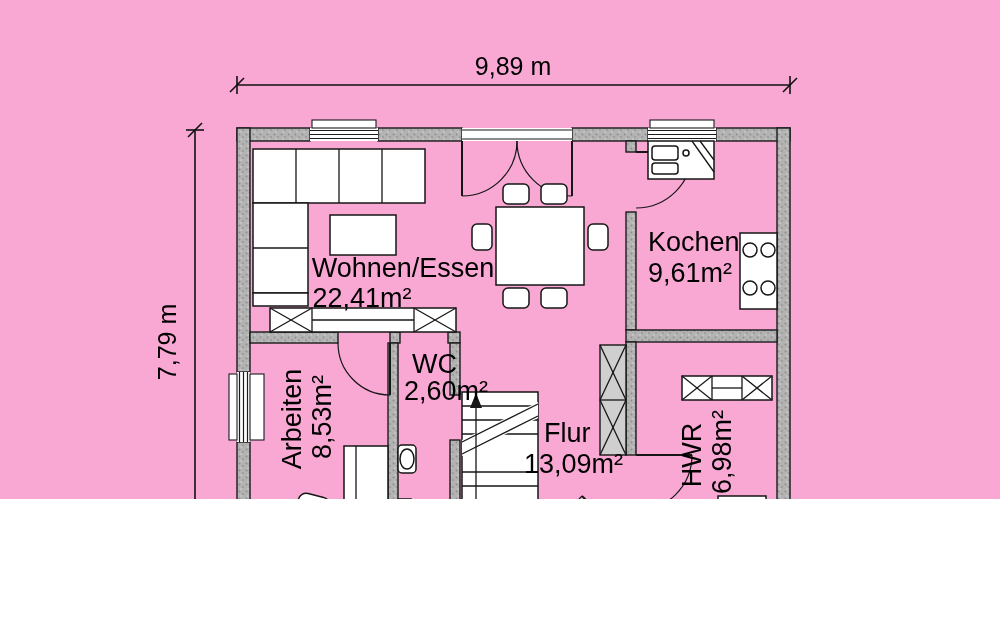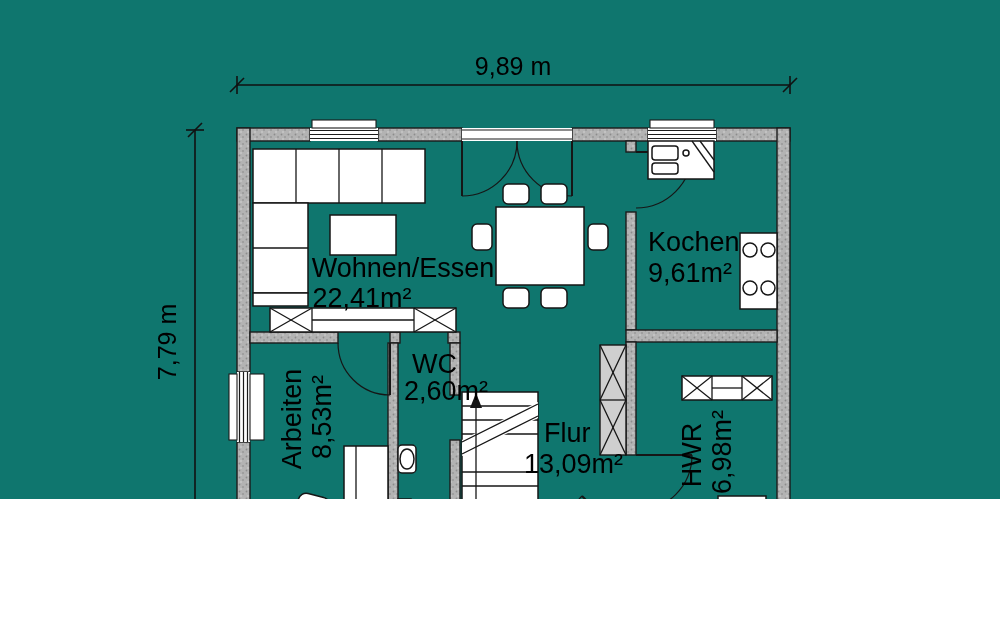--- a/index.html
+++ b/index.html
@@ -1,16 +1,16 @@
 <!DOCTYPE html>
 <html><head>
 <meta charset="utf-8">
 <style>
   html,body{margin:0;padding:0;background:#fff;}
-  #stage{position:relative;width:1000px;height:499px;background:#0f766e;overflow:hidden;}
+  #stage{position:relative;width:1000px;height:499px;background:#f9a8d4;overflow:hidden;}
   svg{display:block;}
   .wall{fill:url(#wallPat);stroke:#1b1b1b;stroke-width:1.4;}
   .gap{fill:#ffffff;stroke:none;}
   .win{stroke:#1b1b1b;stroke-width:1.2;fill:none;}
   .box{fill:#ffffff;stroke:#1b1b1b;stroke-width:1.1;}
   .furn{fill:#ffffff;stroke:#161616;stroke-width:1.5;}
   .ln{stroke:#161616;stroke-width:1.3;fill:none;}
   .arc{stroke:#161616;stroke-width:1.2;fill:none;}
   .leaf{stroke:#161616;stroke-width:2;fill:none;}
   .dimln{stroke:#111;stroke-width:1.6;fill:none;}

